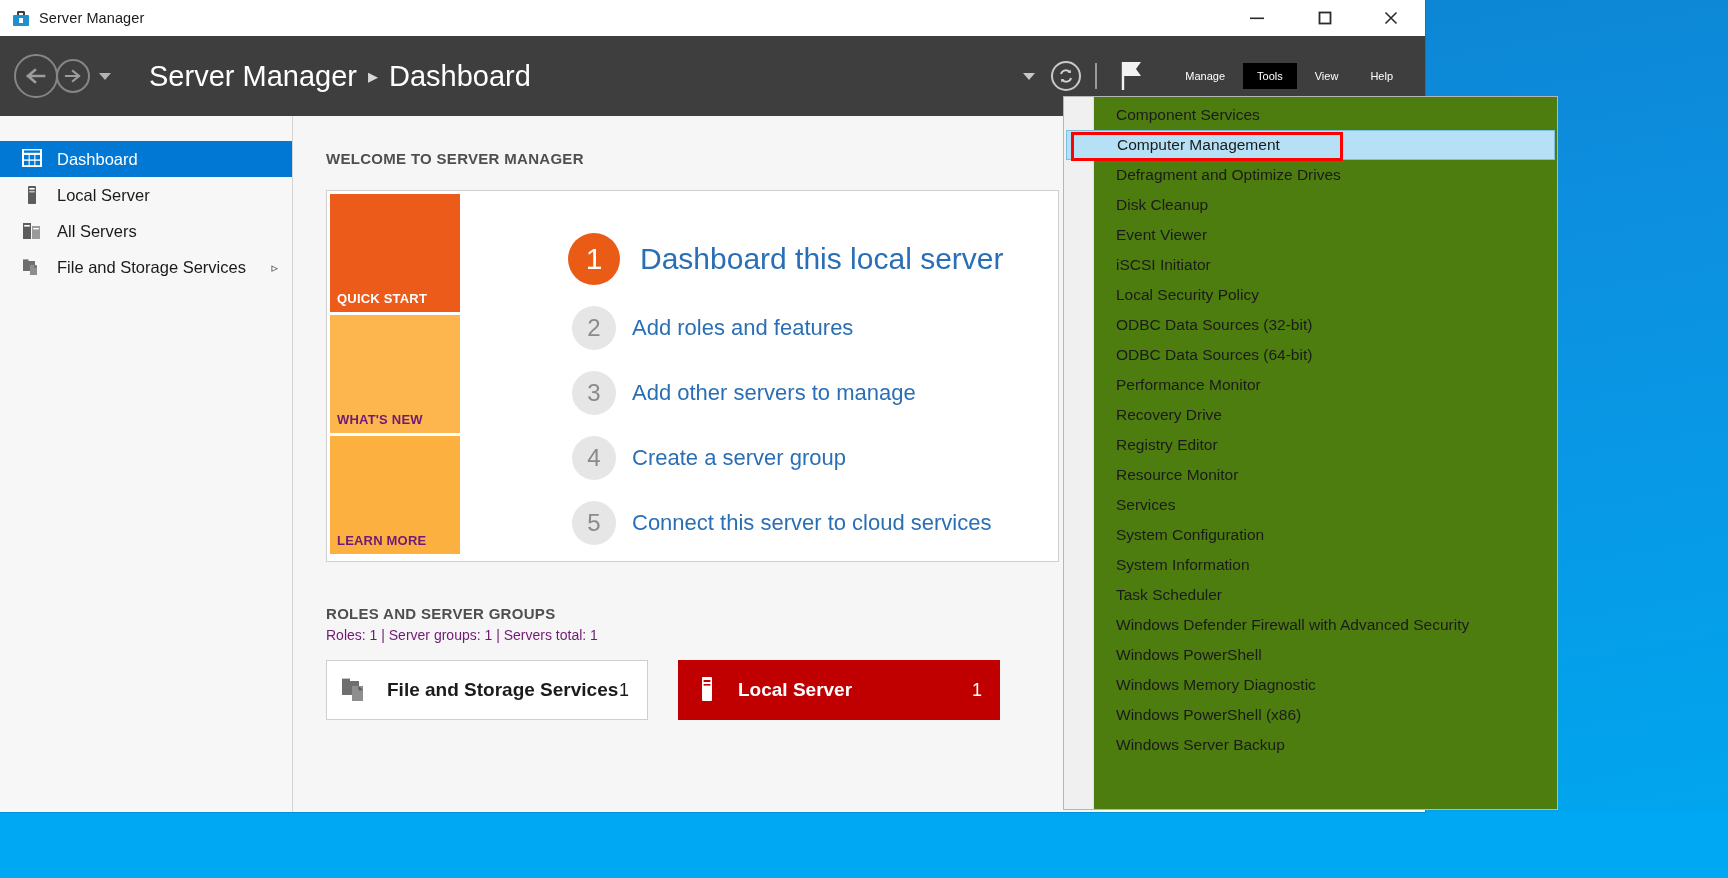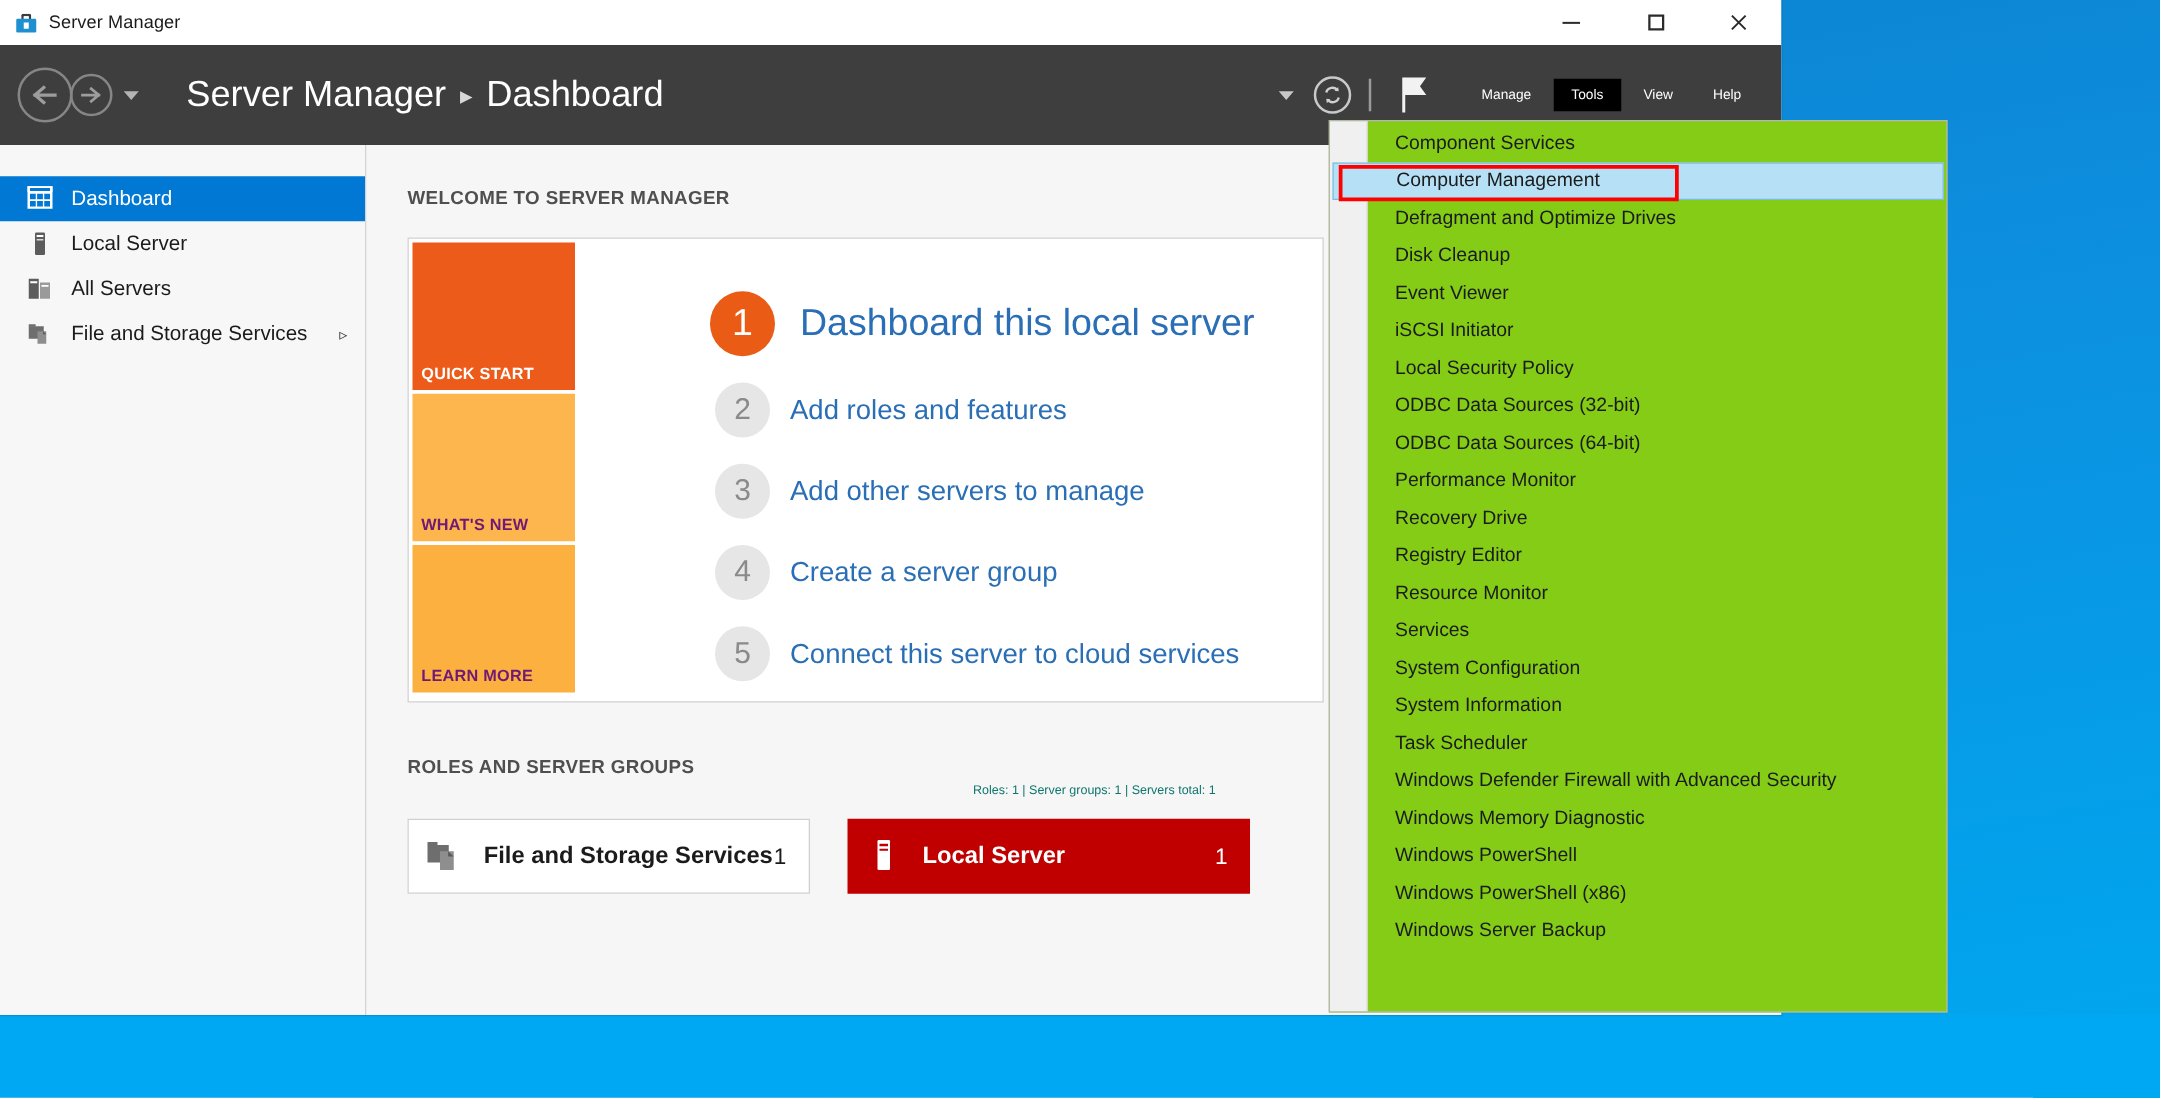--- a/index.html
+++ b/index.html
@@ -182,21 +182,21 @@
   }
   .step .lbl { font-size: 22px; color: #2a6fb5; font-weight: 300; }
   .step.primary .lbl { font-size: 30px; }
   .step.s2 { margin-left: 4px; }
 
   #roles-head { margin-top: 43px; }
   #roles-title {
     font-size: 15px; font-weight: bold; color: #4f4f4f; letter-spacing: .3px;
   }
   #roles-sub {
-    font-size: 10px; color: #0f766e; margin-top: 5px; text-align: center;
+    font-size: 14px; color: #701a75; margin-top: 5px;
   }
   #group-row { display: flex; margin-top: 17px; gap: 30px; }
   .grp-tile {
     width: 322px; height: 60px; display: flex; align-items: center;
     padding: 0 16px 0 14px; position: relative;
   }
   .grp-tile.white { background: #ffffff; border: 1px solid #cfcfcf; }
   .grp-tile.red { background: #c00000; }
   .grp-tile .gi { width: 30px; height: 30px; margin-right: 16px; flex: none; position: relative; }
   .grp-tile .gname { font-size: 19px; font-weight: bold; }
@@ -205,21 +205,21 @@
   .grp-tile .gcount {
     position: absolute; right: 18px; font-size: 18px;
   }
   .grp-tile.white .gcount { color: #1b1b1b; }
   .grp-tile.red .gcount { color: #ffffff; }
 
   
   #tools-menu {
     position: absolute; left: 1063px; top: 96px;
     width: 495px; height: 714px;
-    background: #84cc16; border: 1px solid #b6b6b6;
+    background: #4d7c0f; border: 1px solid #b6b6b6;
     z-index: 40;
     padding: 3px 0;
   }
   #tools-gutter {
     position: absolute; left: 0; top: 0; bottom: 0; width: 30px;
     background: #f0f0f0; border-right: 1px solid #e0e0e0;
   }
   .mi {
     height: 30px; display: flex; align-items: center;
     padding-left: 52px; font-size: 15.5px; color: #1b1b1b;
@@ -461,19 +461,19 @@
   <div class="mi">ODBC Data Sources (64-bit)</div>
   <div class="mi">Performance Monitor</div>
   <div class="mi">Recovery Drive</div>
   <div class="mi">Registry Editor</div>
   <div class="mi">Resource Monitor</div>
   <div class="mi">Services</div>
   <div class="mi">System Configuration</div>
   <div class="mi">System Information</div>
   <div class="mi">Task Scheduler</div>
   <div class="mi">Windows Defender Firewall with Advanced Security</div>
+  <div class="mi">Windows PowerShell</div>
   <div class="mi">Windows Memory Diagnostic</div>
-  <div class="mi">Windows PowerShell</div>
   <div class="mi">Windows PowerShell (x86)</div>
   <div class="mi">Windows Server Backup</div>
 </div>
 
 <div id="redbox"></div>
 
 </body></html>

